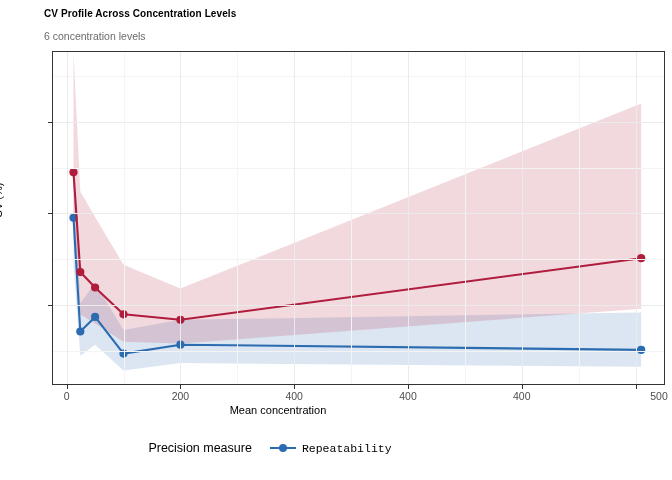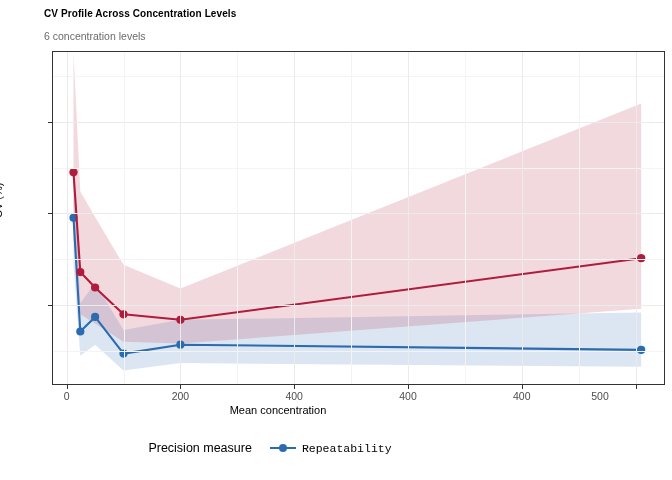--- a/index.html
+++ b/index.html
@@ -177,21 +177,21 @@
       <div class="x-tick-label" style="left: 66.6536px;">0</div>
       <div class="x-tick-mark" style="left: 66.6536px;"></div>
       <div class="x-tick-label" style="left: 180.434px;">200</div>
       <div class="x-tick-mark" style="left: 180.434px;"></div>
       <div class="x-tick-label" style="left: 294.214px;">400</div>
       <div class="x-tick-mark" style="left: 294.214px;"></div>
       <div class="x-tick-label" style="left: 407.994px;">400</div>
       <div class="x-tick-mark" style="left: 407.994px;"></div>
       <div class="x-tick-label" style="left: 521.775px;">400</div>
       <div class="x-tick-mark" style="left: 521.775px;"></div>
-      <div class="x-tick-label" style="left: 600px;">500</div>
+      <div class="x-tick-label" style="left: 659px;">500</div>
       <div class="x-tick-mark" style="left: 635.555px;"></div>
     </div>
 
   <div id="panel">
     <div id="grid-layer">
         <div class="grid-line grid-h grid-major" style="top: 253.1px;"></div>
         <div class="grid-line grid-h grid-major" style="top: 161.4px;"></div>
         <div class="grid-line grid-h grid-major" style="top: 69.7px;"></div>
         <div class="grid-line grid-h grid-minor" style="top: 299px;"></div>
         <div class="grid-line grid-h grid-minor" style="top: 207.3px;"></div>

